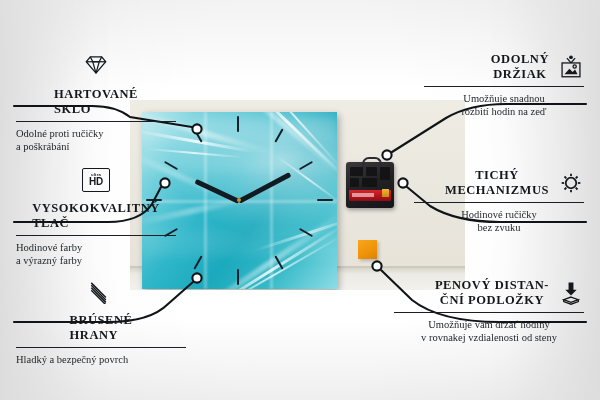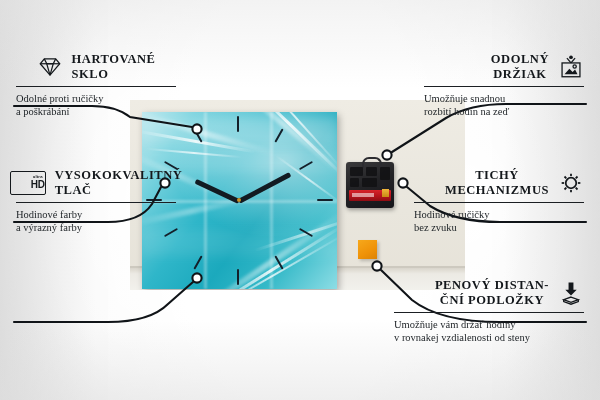--- a/index.html
+++ b/index.html
@@ -73,29 +73,29 @@
 
   
   .feat{position:absolute;}
   .feat .head{display:flex;align-items:center;gap:9px;}
   .feat .ttl{font-family:"Liberation Serif", serif;font-weight:bold;
       font-size:12.5px;line-height:14.5px;letter-spacing:.55px;color:#14181c;
       text-transform:uppercase;}
   .feat .rule{height:1.4px;background:#1b1f23;margin:5px 0 5px;}
   .feat .sub{font-family:"Liberation Serif", serif;font-size:10.5px;
       line-height:13px;color:#1d2226;}
-  .feat.left .head{justify-content:center;}
+  .feat.left .head{justify-content:flex-start;flex-direction:column;}
   .feat.left .sub{text-align:left;}
   .feat.right .head{justify-content:flex-end;}
   .feat.right .ttl{text-align:center;}
-  .feat.right .sub{text-align:left;}
+  .feat.right .sub{text-align:center;}
   .ico{flex:0 0 auto;width:26px;height:26px;display:block;}
 
   .hd-box{width:26px;height:22px;border:1.6px solid #14181c;border-radius:2px;
-     display:flex;flex-direction:column;align-items:center;justify-content:center;line-height:1;padding-left:20px;}
+     display:flex;flex-direction:column;align-items:center;justify-content:center;line-height:1;}
   .hd-box .u{font-size:4.2px;font-weight:bold;letter-spacing:.2px;color:#14181c;
      font-family:"Liberation Sans",sans-serif;}
   .hd-box .h{font-size:10px;font-weight:bold;color:#14181c;
      font-family:"Liberation Sans",sans-serif;letter-spacing:-.2px;}
 </style>
 </head>
 <body>
 
 <div id="stage">
 
@@ -214,20 +214,38 @@
       <div>
         <div class="ttl">VYSOKOKVALITNÝ</div>
         <div class="ttl">TLAČ</div>
       </div>
     </div>
     <div class="rule"></div>
     <div class="sub">Hodinové farby</div>
     <div class="sub">a výrazný farby</div>
   </div>
 
+  <div class="feat left" style="left:16px;top:278px;width:170px;">
+    <div class="head">
+      <svg class="ico" viewBox="0 0 32 32">
+        <g stroke="#14181c" stroke-width="1.8" fill="none">
+          <path d="M4 6 L22 24"></path>
+            <path d="M4 13 L22 31" transform="translate(0,-4)"></path>
+          <path d="M4 20 L22 38" transform="translate(0,-8)"></path>
+          <path d="M4 27 L22 45" transform="translate(0,-12)"></path>
+        </g>
+      </svg>
+      <div>
+        <div class="ttl">BRÚSENÉ</div>
+        <div class="ttl">HRANY</div>
+      </div>
+    </div>
+    <div class="rule"></div>
+    <div class="sub">Hladký a bezpečný povrch</div>
+  </div>
 
   <div class="feat right" style="left:424px;top:52px;width:160px;">
     <div class="head">
       <div>
         <div class="ttl">ODOLNÝ</div>
         <div class="ttl">DRŽIAK</div>
       </div>
       <svg class="ico" viewBox="0 0 32 32">
         <g fill="none" stroke="#14181c" stroke-width="1.6">
           <rect x="5" y="11" width="22" height="17"></rect>

